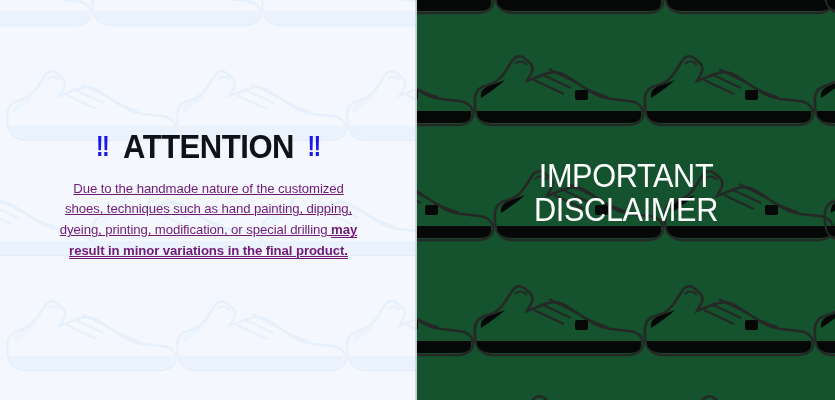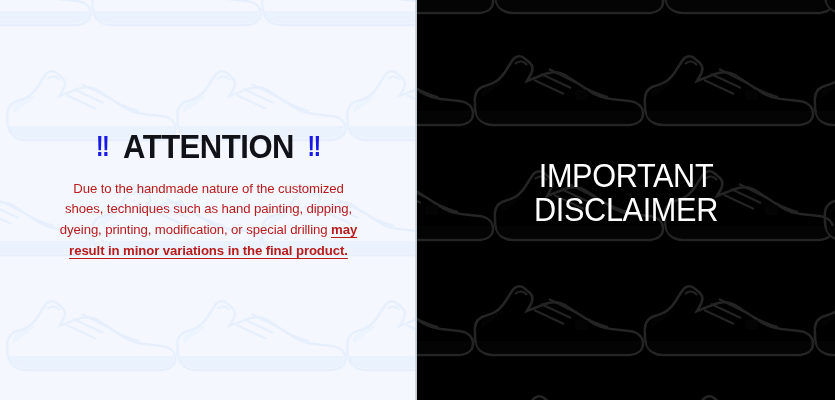--- a/index.html
+++ b/index.html
@@ -21,21 +21,21 @@
   .panel {
     position:relative;
     height:100%;
     overflow:hidden;
     display:flex;
     align-items:center;
     justify-content:center;
   }
 
   .panel-left  { width:417px; background:#f4f8fe; }
-  .panel-right { width:418px; background:#000000; }
+  .panel-right { width:418px; background:#14532d; }
 
   
   .seam {
     position:absolute;
     left:415px; top:0;
     width:2px; height:100%;
     background:linear-gradient(to right,#d9dfe8,#b9c2ce);
     z-index:5;
   }
 
@@ -93,21 +93,21 @@
     margin-bottom:14px;
     transform:scaleX(0.93);
   }
 
   
   .body-copy {
     font-size:13.2px;
     line-height:1.58;
     letter-spacing:-0.1px;
   }
-  .body-left  { color:#b91c1c; max-width:310px; margin:8px auto; }
+  .body-left  { color:#701a75; max-width:310px; margin:8px auto;text-decoration:underline; }
   .body-right { color:#f2f2f2; max-width:322px; margin:0 auto; font-weight:500; }
 
   .emphasis {
     font-weight:700;
     text-decoration:underline;
     text-underline-offset:2.5px;
     text-decoration-thickness:1.4px;
   }
 </style>
 </head>

